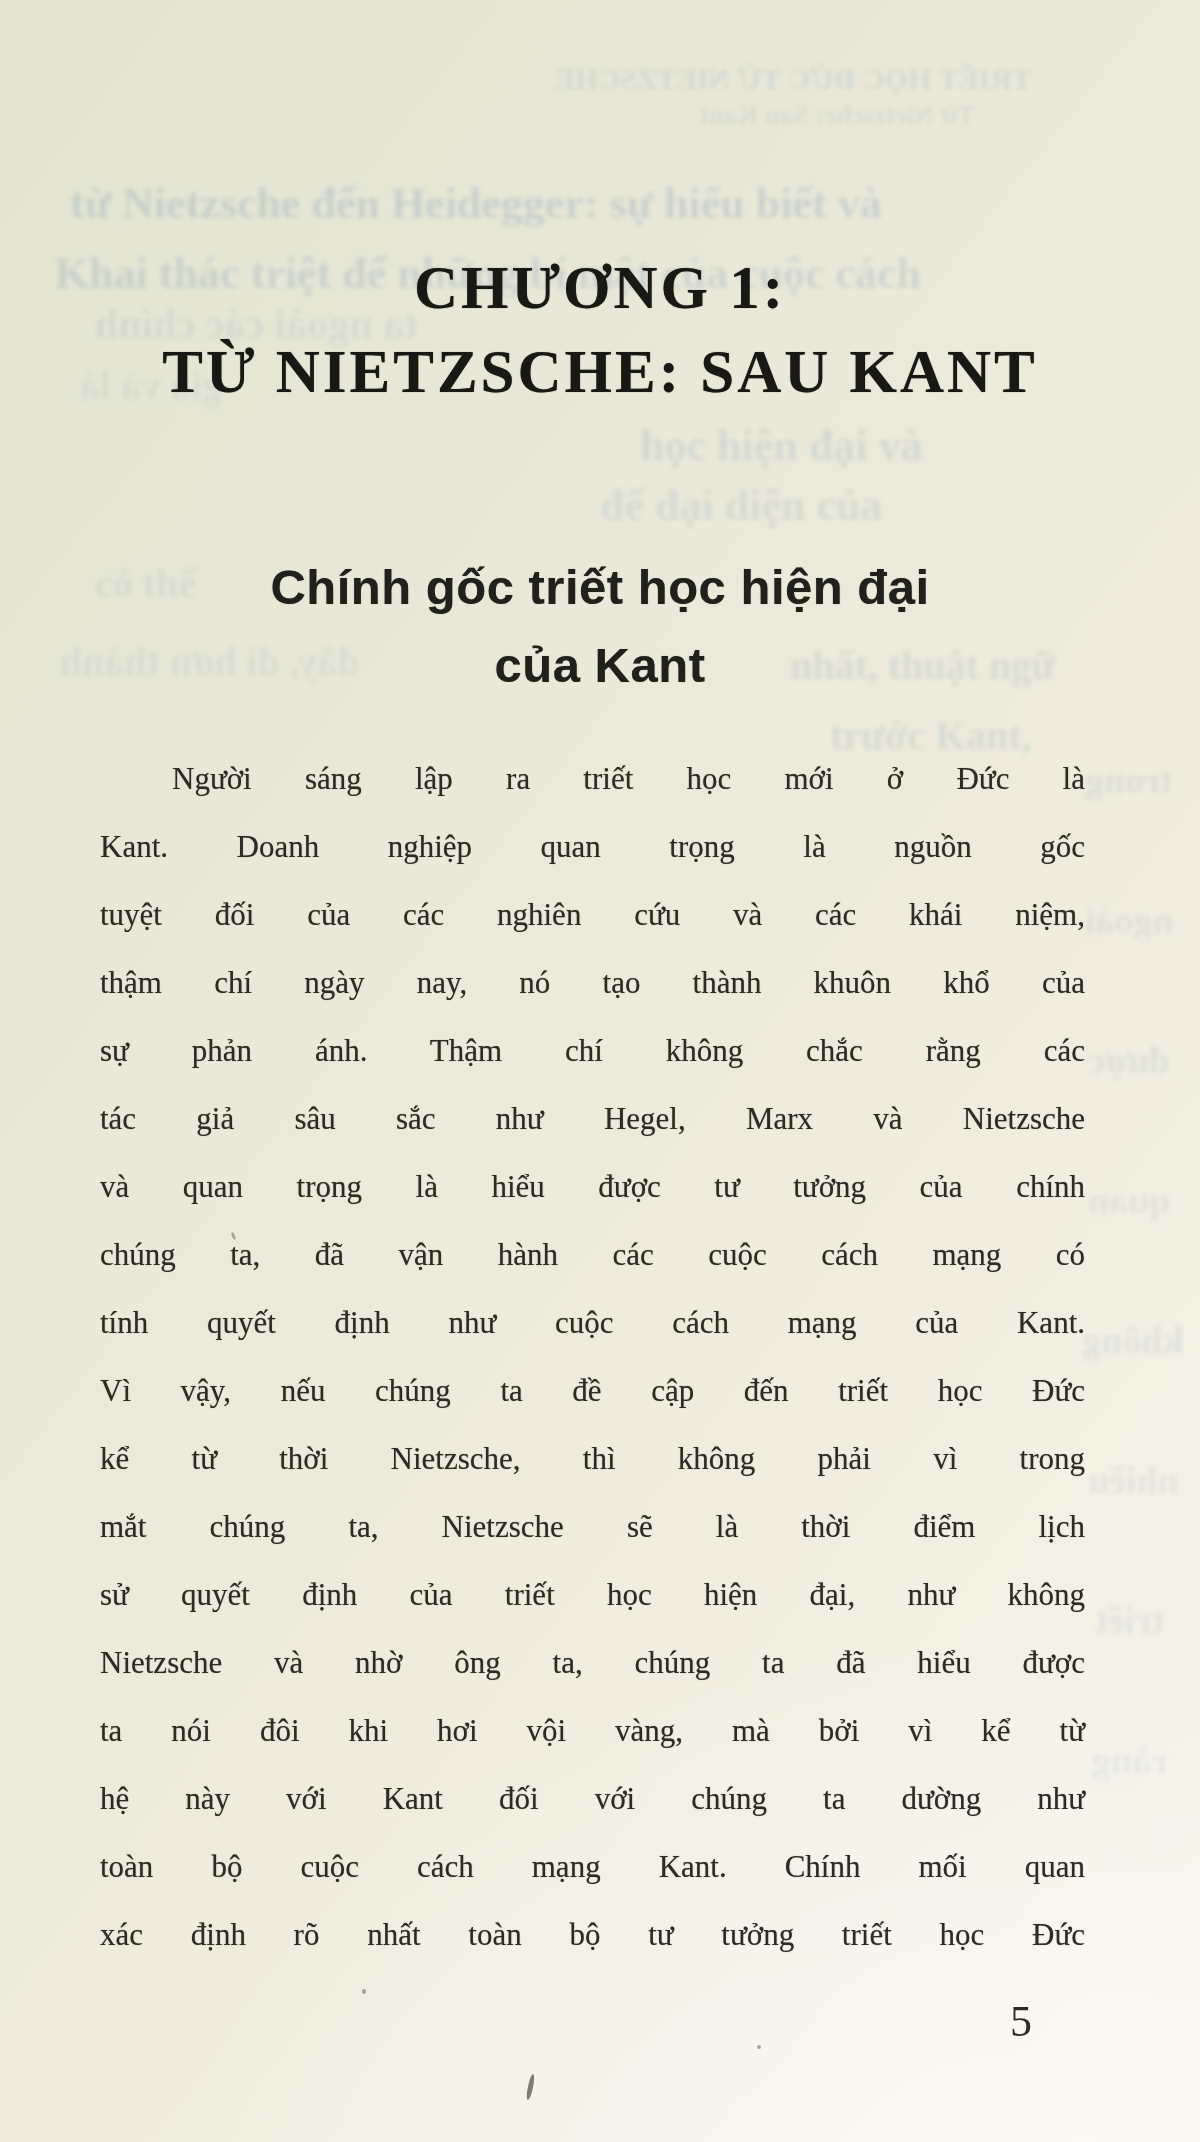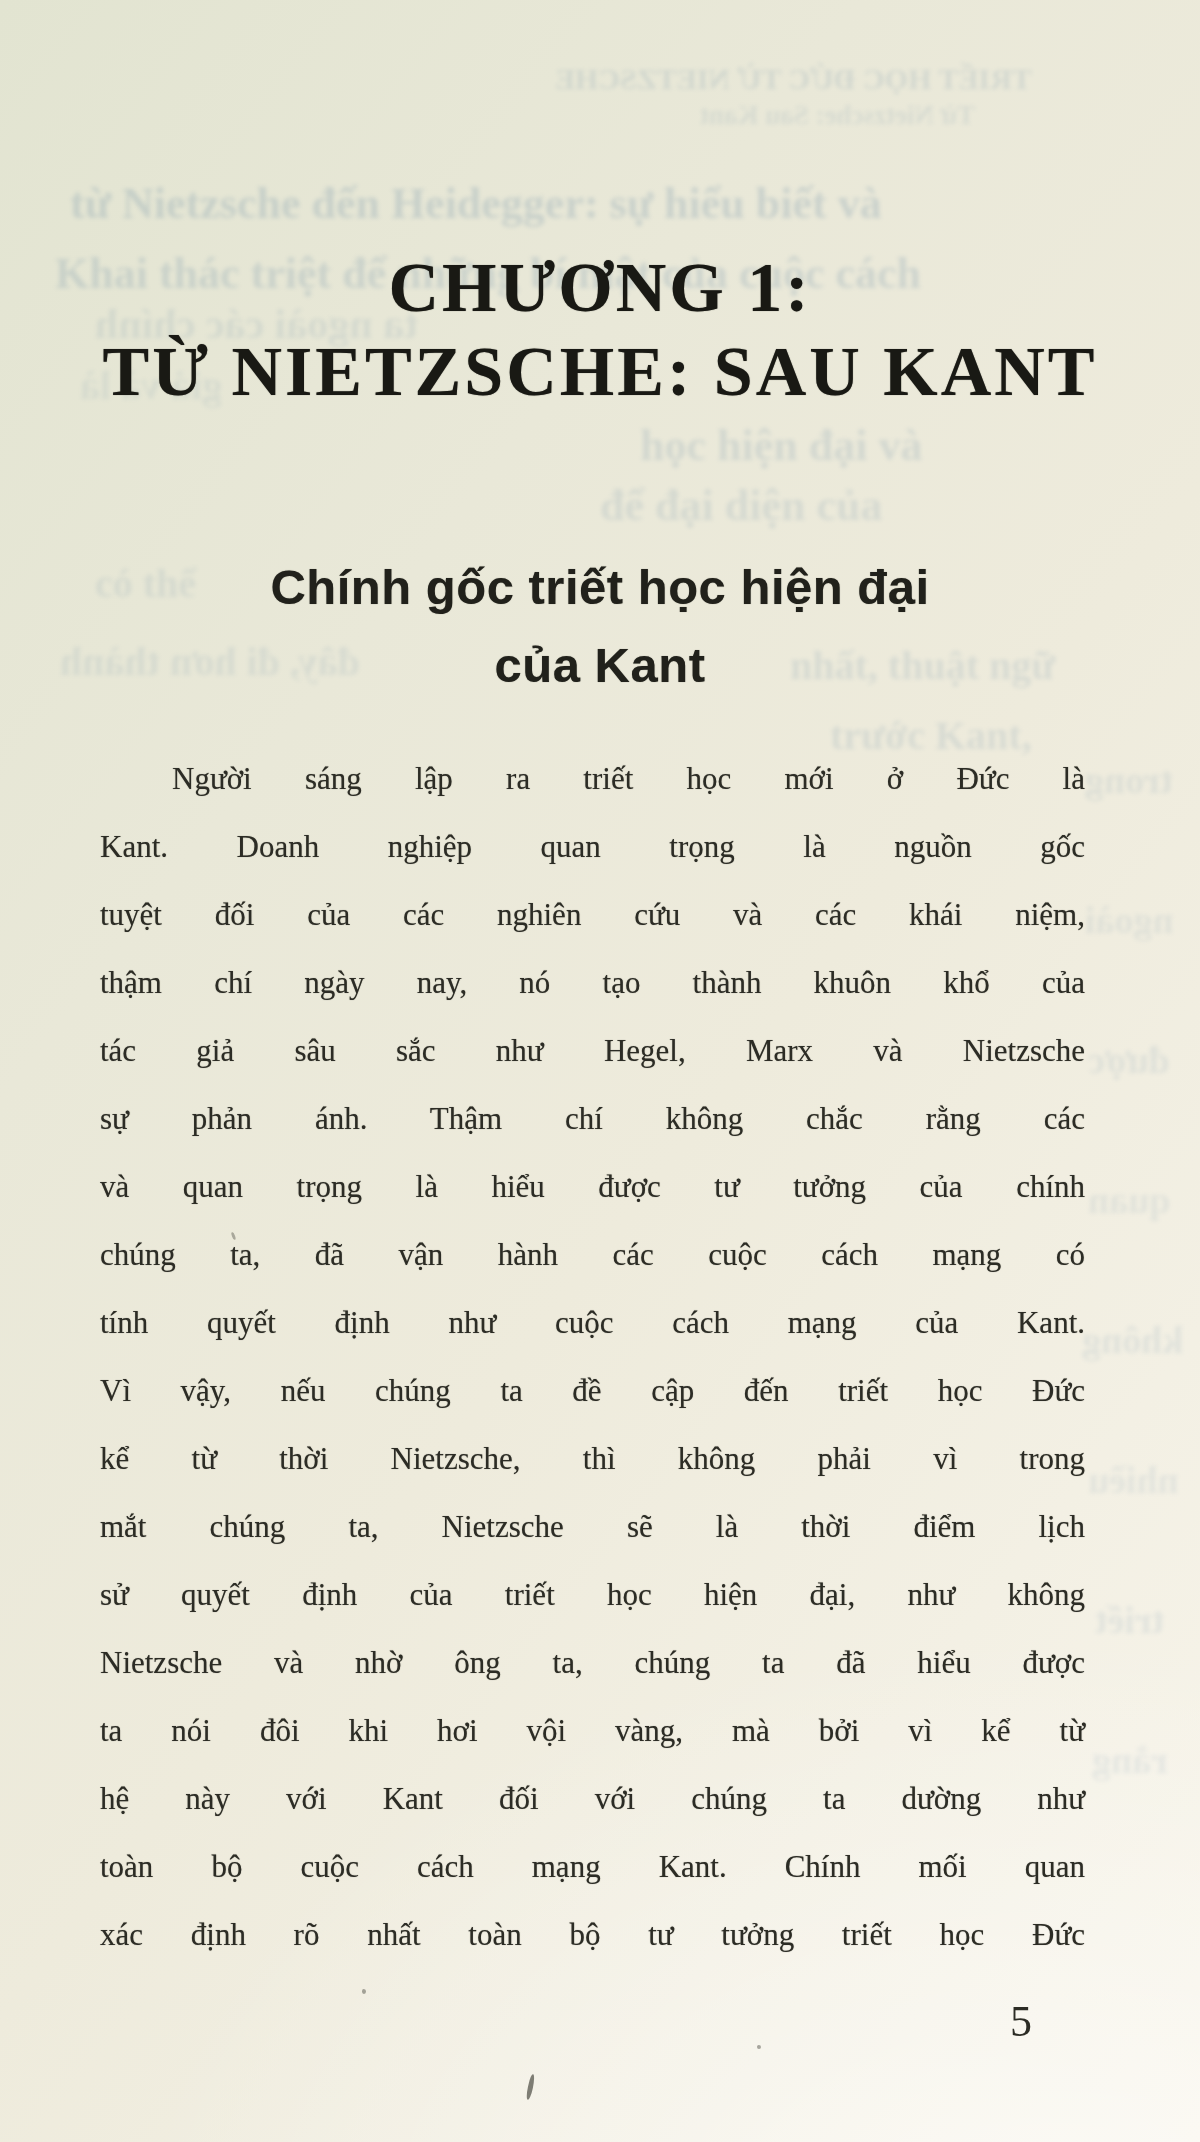--- a/index.html
+++ b/index.html
@@ -18,21 +18,21 @@
         #eeebdc 55%,
         #f3f0e4 78%,
         var(--paper_light, #f8f5eb) 100%);
   }
   .chapter-heading {
     position: absolute;
     top: 246px; left: 60px; width: 1080px;
     text-align: center;
     font-family: "Liberation Serif", serif;
     font-weight: bold;
-    font-size: 70px;
+    font-size: 61px;
     line-height: 84px;
     letter-spacing: 3px;
     color: var(--heading_ink, #191914);
     text-shadow: 0 0 1px rgba(25,25,18,0.55);
   }
   .section-heading {
     position: absolute;
     top: 548px; left: 60px; width: 1080px;
     text-align: center;
     font-family: "Liberation Sans", sans-serif;
@@ -115,22 +115,22 @@
   <div class="section-heading">
     <div>Chính gốc triết học hiện đại</div>
     <div>của Kant</div>
   </div>
 
   <div class="body-text">
     <div class="body-line">Người sáng lập ra triết học mới ở Đức là</div>
       <div class="body-line">Kant. Doanh nghiệp quan trọng là nguồn gốc</div>
       <div class="body-line">tuyệt đối của các nghiên cứu và các khái niệm,</div>
       <div class="body-line">thậm chí ngày nay, nó tạo thành khuôn khổ của</div>
+      <div class="body-line">sự phản ánh. Thậm chí không chắc rằng các</div>
       <div class="body-line">tác giả sâu sắc như Hegel, Marx và Nietzsche</div>
-      <div class="body-line">sự phản ánh. Thậm chí không chắc rằng các</div>
       <div class="body-line">và quan trọng là hiểu được tư tưởng của chính</div>
       <div class="body-line">chúng ta, đã vận hành các cuộc cách mạng có</div>
       <div class="body-line">tính quyết định như cuộc cách mạng của Kant.</div>
       <div class="body-line">Vì vậy, nếu chúng ta đề cập đến triết học Đức</div>
       <div class="body-line">kể từ thời Nietzsche, thì không phải vì trong</div>
       <div class="body-line">mắt chúng ta, Nietzsche sẽ là thời điểm lịch</div>
       <div class="body-line">sử quyết định của triết học hiện đại, như không</div>
       <div class="body-line">Nietzsche và nhờ ông ta, chúng ta đã hiểu được</div>
       <div class="body-line">ta nói đôi khi hơi vội vàng, mà bởi vì kể từ</div>
       <div class="body-line">hệ này với Kant đối với chúng ta dường như</div>

